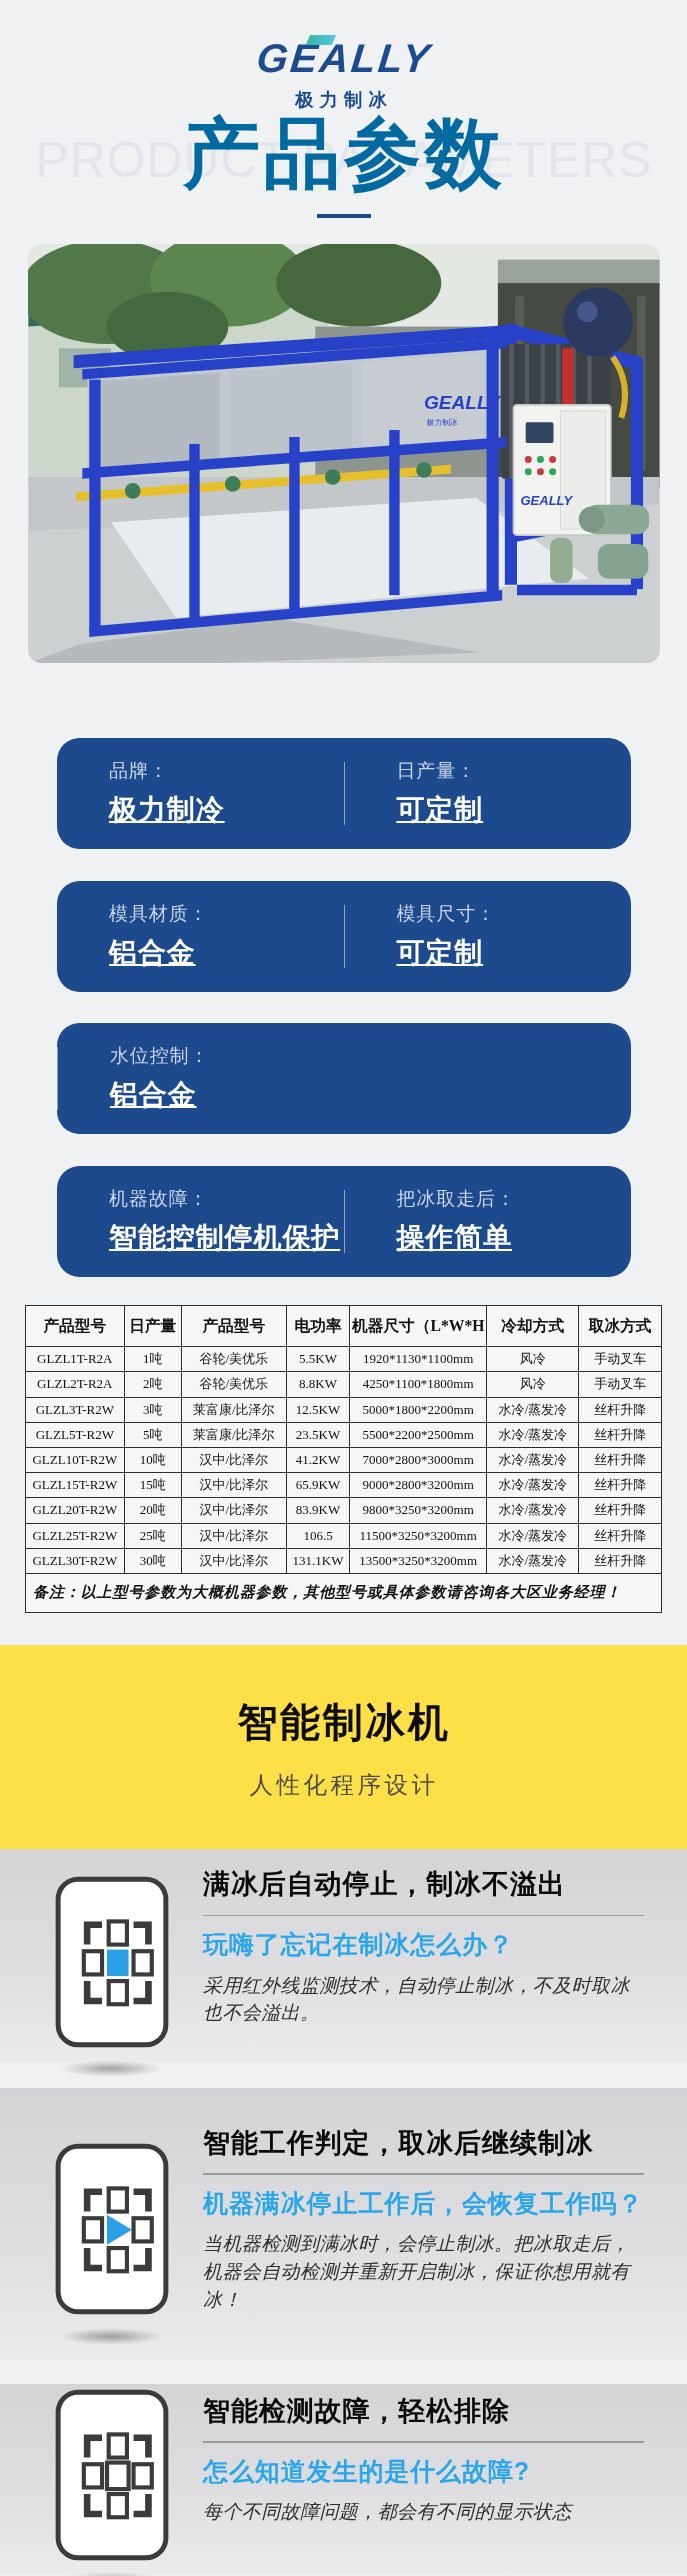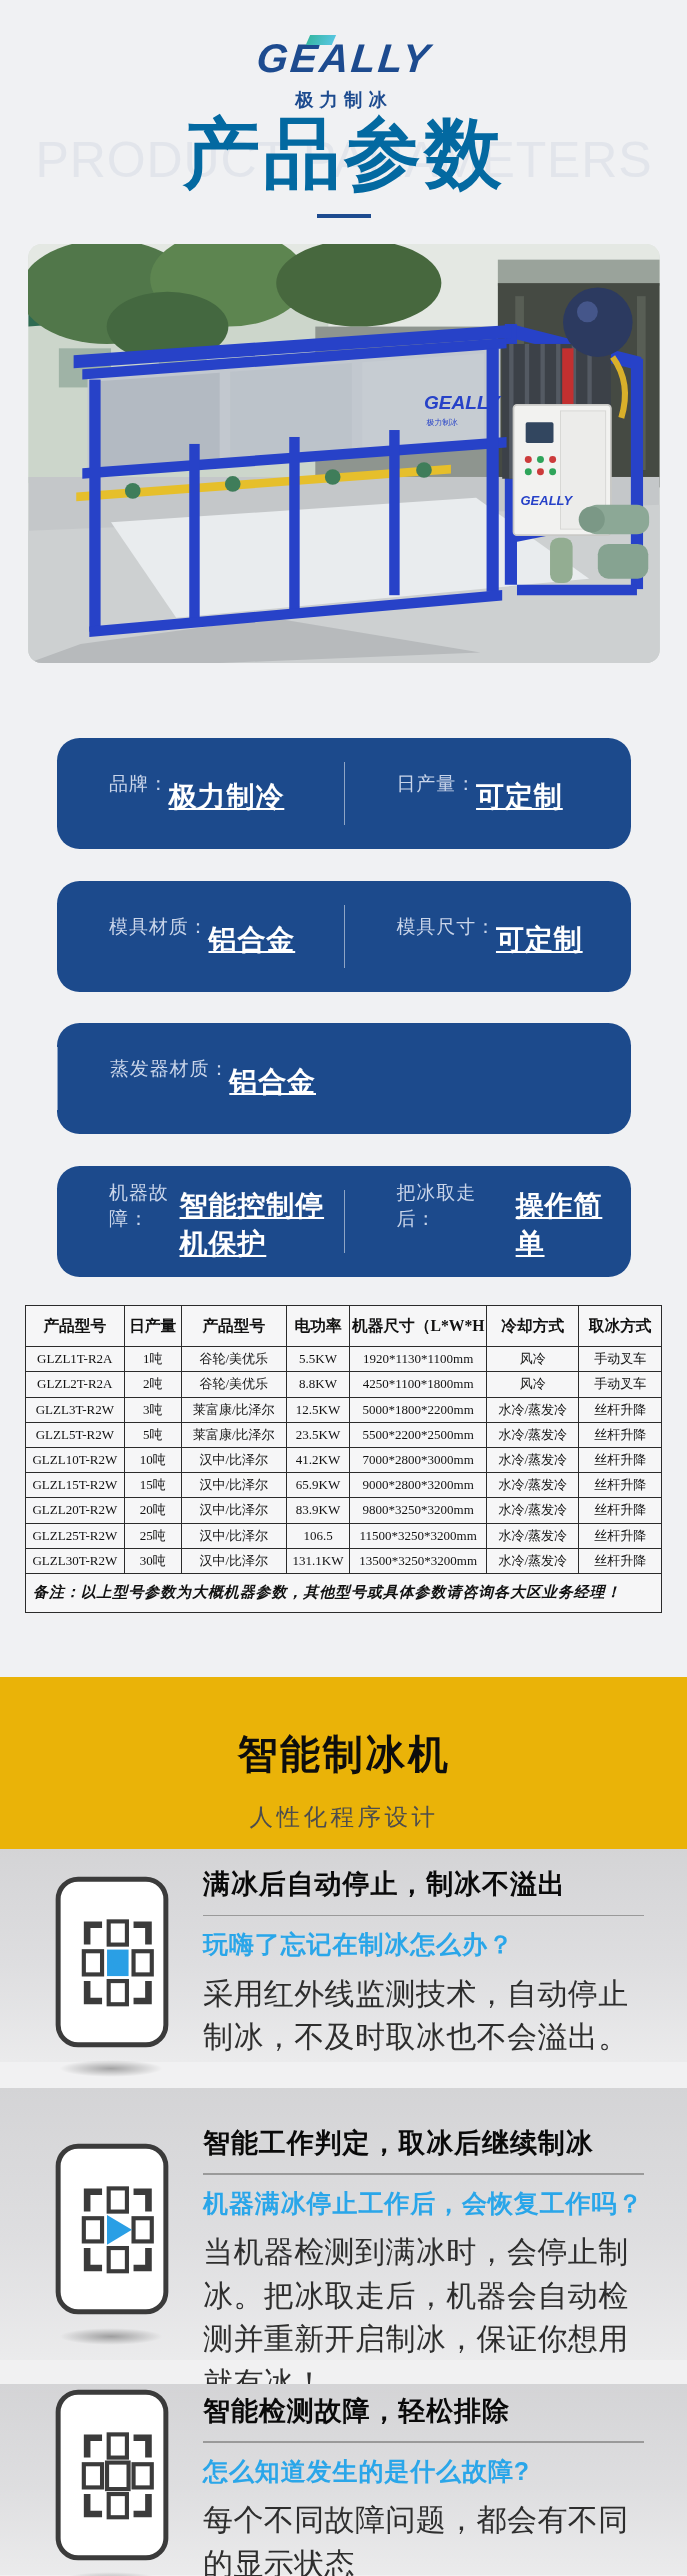--- a/index.html
+++ b/index.html
@@ -20,59 +20,59 @@
   .title-underline{position:absolute;top:214px;left:317px;width:54px;height:4.4px;background:#1d4b8f;}
 
   
   .photo{position:absolute;top:244px;left:28px;width:632px;height:419px;border-radius:14px;overflow:hidden;
     background:#dfe3df;}
   .photo svg{display:block;}
 
   
   .card{position:absolute;left:57px;width:574px;height:111px;background:#1c4a8c;border-radius:22.6px;
     display:flex;align-items:center;color:#fff;}
-  .card-cell{flex:1;display:flex;flex-direction:row;align-items:flex-start;padding-left:52px;}
+  .card-cell{flex:1;display:flex;flex-direction:column;align-items:flex-start;padding-left:52px;}
   .card-cell .lbl{font-size:19px;color:#c9d5ea;letter-spacing:0.9px;}
   .card-cell .val{margin-top:7px;font-size:28px;font-weight:700;letter-spacing:0.9px;text-decoration:underline;}
   .card-divider{width:0.9px;height:63px;background:rgba(255,255,255,.5);}
 
   
   .spec-table{position:absolute;top:1305px;left:25px;width:637px;border-collapse:collapse;
     background:#f6f6f7;table-layout:fixed;font-family:"Liberation Serif",serif;}
   .spec-table th,.spec-table td{border:0.9px solid #2b2b2b;text-align:center;color:#111;
     padding:2.6px 1.7px;overflow:hidden;white-space:nowrap;}
   .spec-table{border:1.7px solid #2b2b2b;}
   .spec-table th{font-size:15.7px;font-weight:700;height:35px;}
   .spec-table td{font-size:13px;height:19px;}
   .spec-table .note-cell{text-align:left;font-size:15px;font-style:italic;font-weight:700;
     height:33px;padding-left:7px;letter-spacing:0.9px;}
 
   
-  .smart{position:absolute;top:1645px;left:0;width:688px;height:205px;background:#eab308;
-    display:flex;flex-direction:column;align-items:center;justify-content:center;margin-top:32px;}
+  .smart{position:absolute;top:1645px;left:0;width:688px;height:205px;background:#fde047;
+    display:flex;flex-direction:column;align-items:center;justify-content:center;}
   .smart-title{font-size:40px;font-weight:800;color:#0d0d0d;letter-spacing:2.6px;}
   .smart-sub{margin-top:19px;font-size:23.5px;color:#4d4d4d;letter-spacing:3.5px;}
 
   
   .features{position:absolute;top:1849px;left:0;width:688px;height:727px;background:#f1f1f2;}
   .feature{position:absolute;left:0;width:688px;background:linear-gradient(180deg,#d4d4d6 0%,#dedee0 55%,#ebebec 100%);padding-left:31px;}
   .f1{top:0;height:213px;}
   .f2{top:239px;height:272px;}
   .f3{top:535px;height:191px;}
   .f-icon{position:absolute;left:54px;}
   .f1 .f-icon{top:26px;} .f2 .f-icon{top:54px;} .f3 .f-icon{top:3.5px;}
   .f-shadow{position:absolute;left:59px;width:104px;height:17.4px;
     background:radial-gradient(ellipse at center,rgba(0,0,0,.32) 0%,rgba(0,0,0,0) 70%);}
   .f1 .f-shadow{top:211px;} .f2 .f-shadow{top:240px;} .f3 .f-shadow{top:188px;}
   .f-text{position:absolute;left:203px;width:441px;}
   .f1 .f-text{top:17.4px;} .f2 .f-text{top:37px;} .f3 .f-text{top:8.7px;}
   .f-title{font-size:27px;font-weight:800;color:#0a0a0a;letter-spacing:0.9px;white-space:nowrap;}
   .f-divider{margin-top:12.2px;height:1.7px;background:#9a9a9a;width:100%;}
   .f-question{margin-top:12.2px;font-size:25px;font-weight:800;color:#2aa6e9;letter-spacing:0.9px;white-space:nowrap;}
-  .f-body{margin-top:10.4px;font-size:30px;color:#2e2e2e;line-height:1.45;letter-spacing:0.4px;}
+  .f-body{margin-top:10.4px;font-size:19px;color:#2e2e2e;line-height:1.45;letter-spacing:0.4px;font-style:italic;}
 </style>
 </head>
 <body>
 
 <div class="page">
 
   <div class="logo-wrap">
     <span class="logo-word">
       <span class="logo-accent"></span>
       <span>GEALLY</span>
@@ -192,21 +192,21 @@
     <div class="card-divider"></div>
     <div class="card-cell">
       <span class="lbl">模具尺寸：</span>
       <span class="val">可定制</span>
     </div>
   </div>
 
   <div class="card" style="top:1023px">
     <div class="card-divider"></div>
     <div class="card-cell">
-      <span class="lbl">蒸发器材质：</span>
+      <span class="lbl">水位控制：</span>
       <span class="val">铝合金</span>
     </div>
   </div>
 
   <div class="card" style="top:1166px">
     <div class="card-cell">
       <span class="lbl">机器故障：</span>
       <span class="val">智能控制停机保护</span>
     </div>
     <div class="card-divider"></div>

